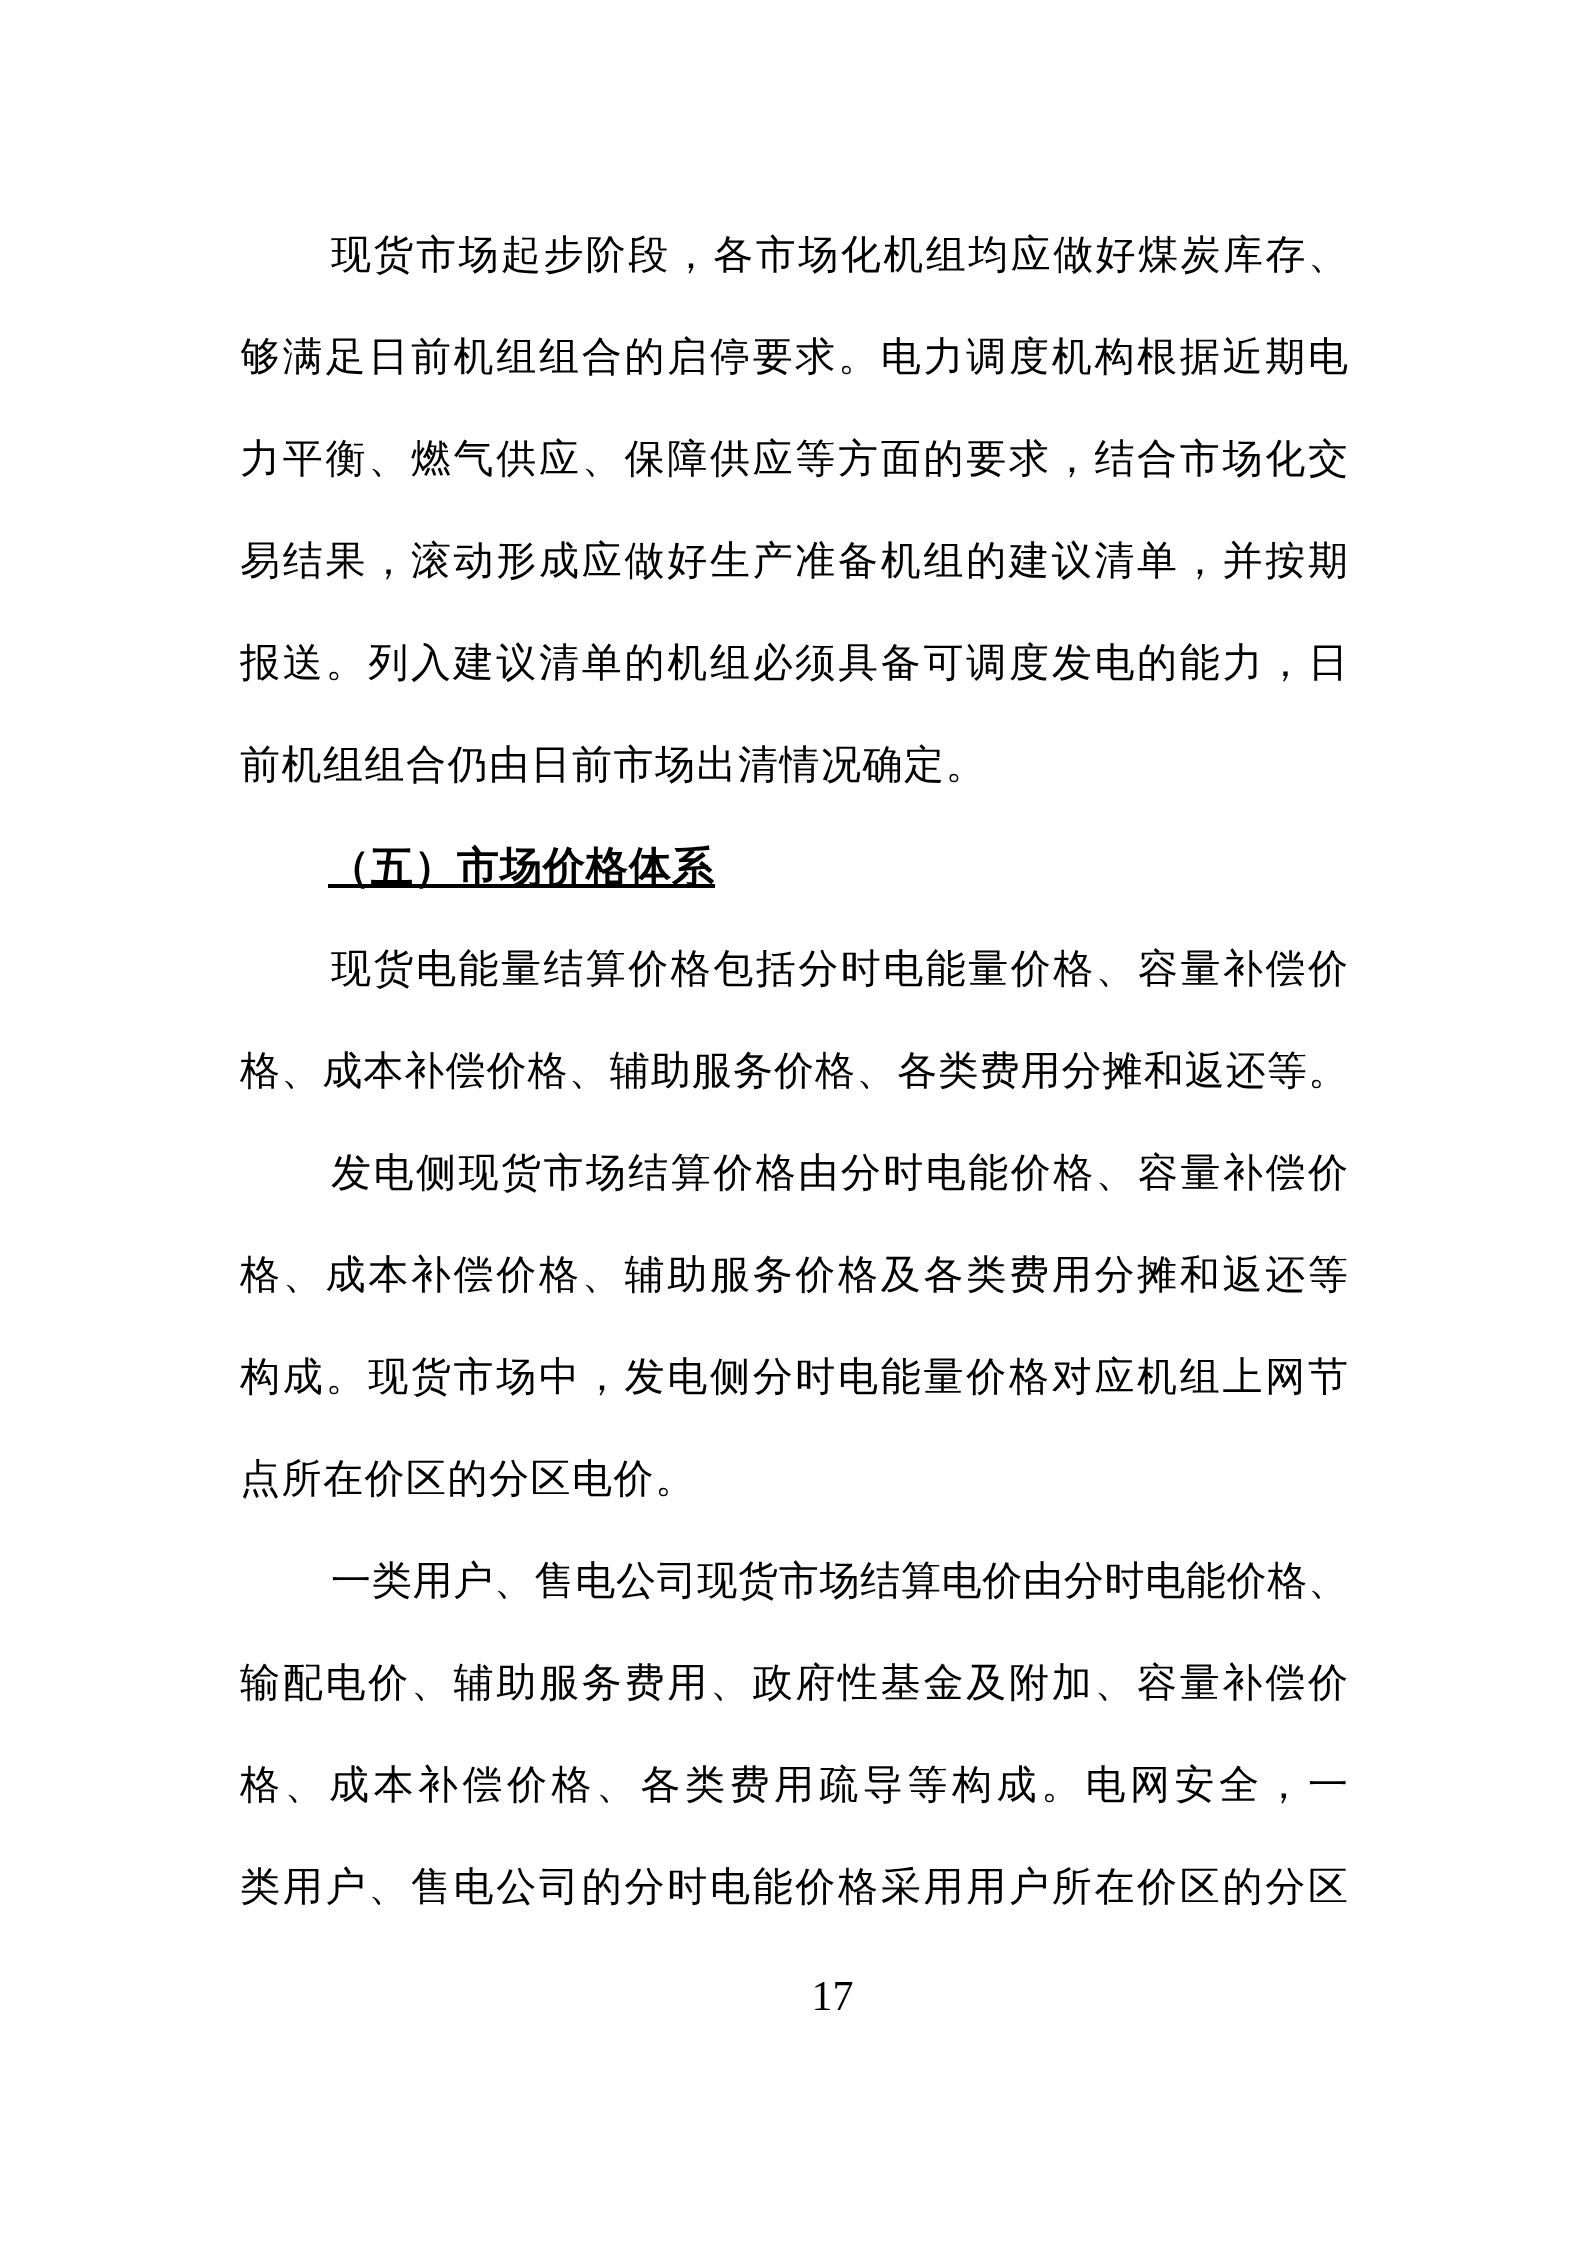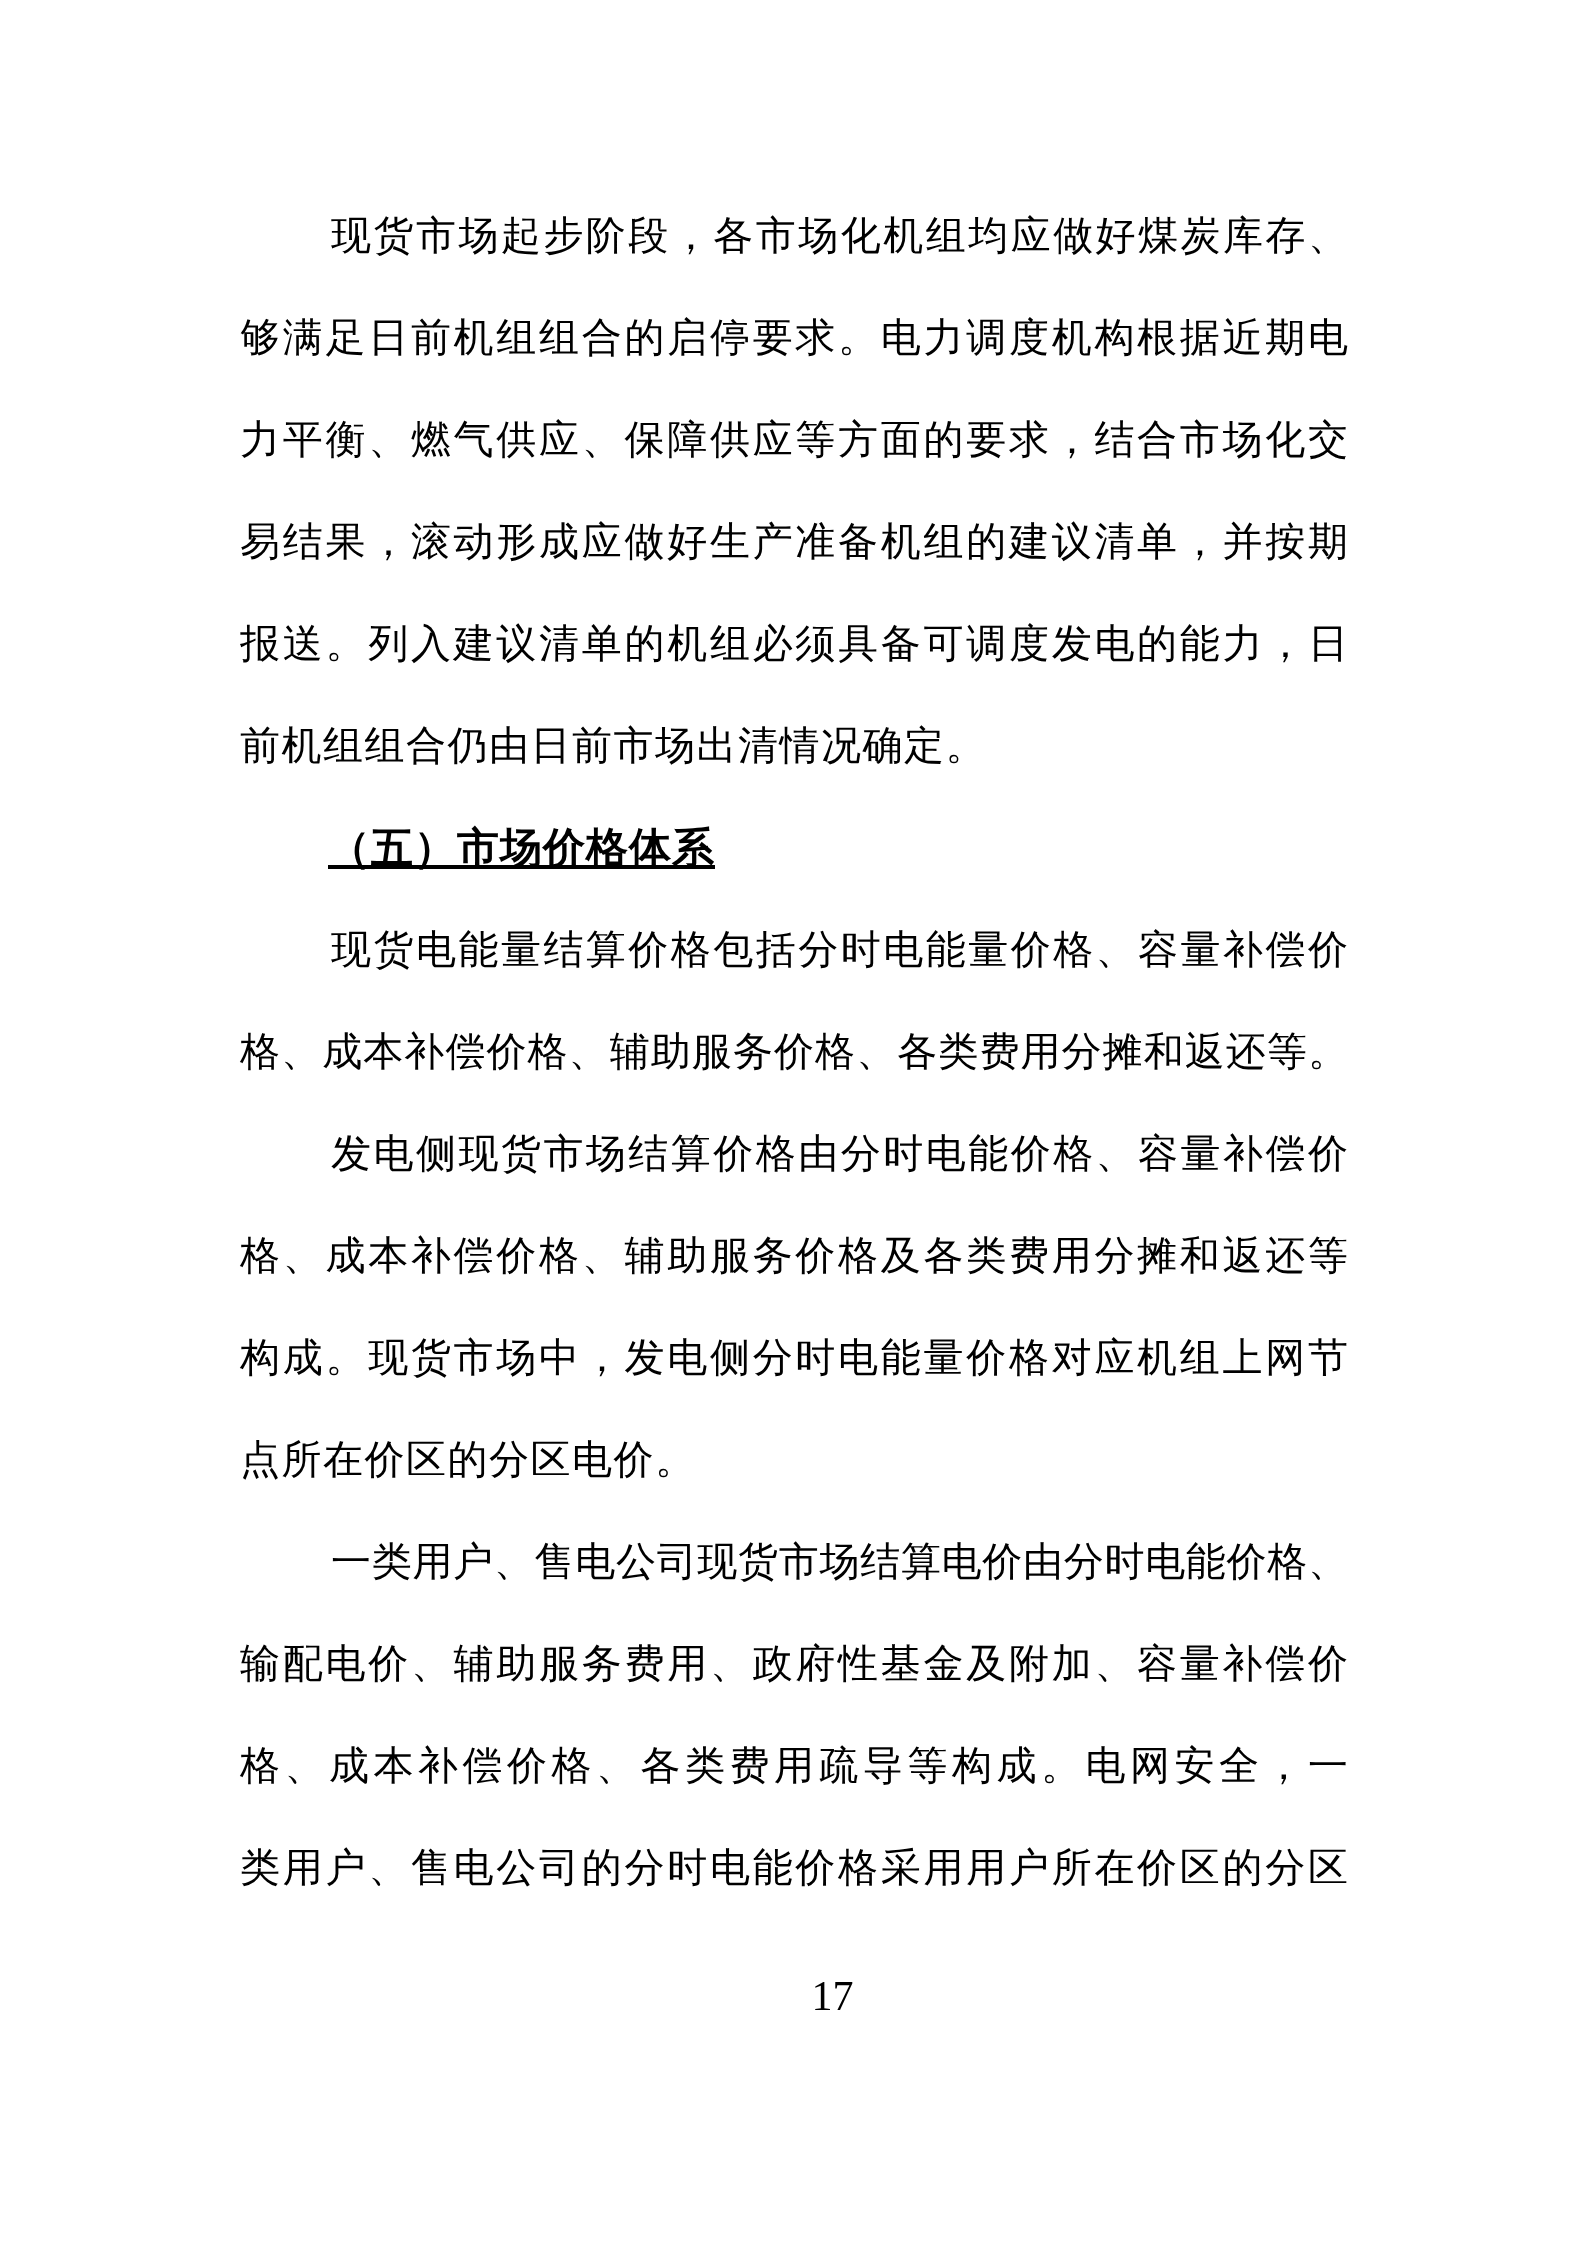--- a/index.html
+++ b/index.html
@@ -12,21 +12,21 @@
     width: 1587px;
     height: 2245px;
     background: #ffffff;
     color: #000000;
     font-family: "Liberation Serif", "DejaVu Serif", serif;
     overflow: hidden;
   }
   .content {
     position: absolute;
     left: 240px;
-    top: 185px;
+    top: 204px;
     width: 1108px;
   }
   .line {
     height: 102px;
     line-height: 102px;
     font-size: 40px;
     margin: 0;
     padding: 0;
     text-align: justify;
     text-align-last: justify;

